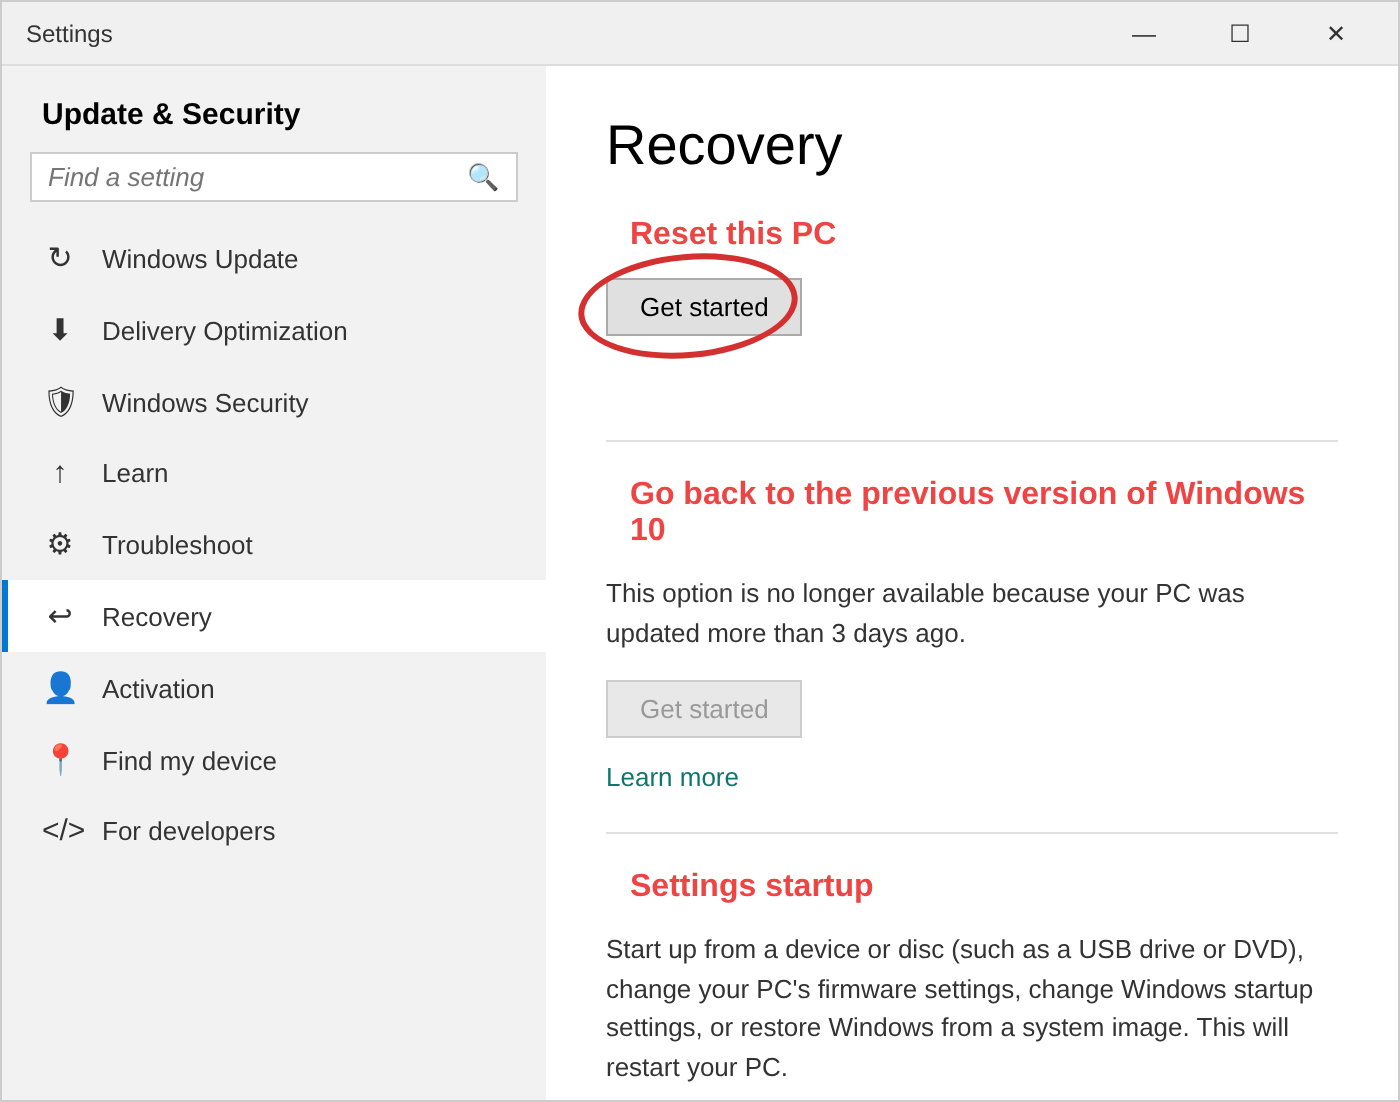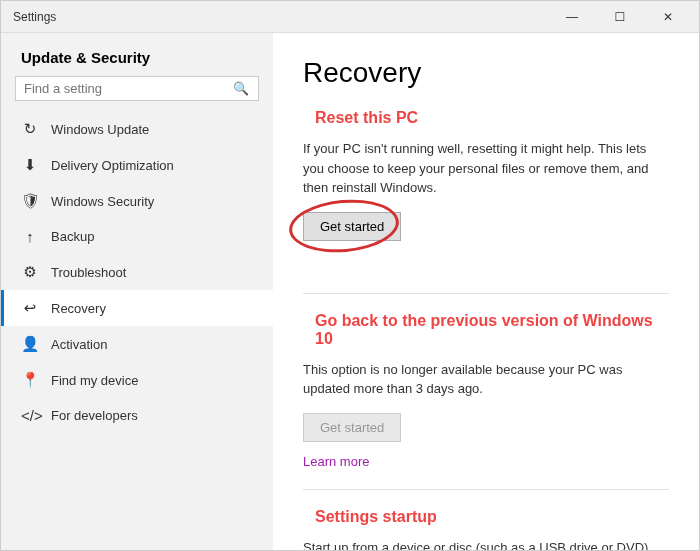--- a/index.html
+++ b/index.html
@@ -80,20 +80,21 @@
       background: #fff;
       padding: 4px 8px;
     }
     .search-input {
       border: none;
       outline: none;
       flex: 1;
       font-size: 13px;
       color: #be185d;
       background: transparent;
+      font-style: italic;
     }
     .search-icon-span {
       color: #555;
       font-size: 13px;
     }
     .nav-item {
       display: flex;
       align-items: center;
       padding: 9px 20px;
       cursor: pointer;
@@ -171,21 +172,21 @@
       border-radius: 50%;
       pointer-events: none;
       transform: rotate(-5deg);
     }
     .divider {
       height: 1px;
       background: #e0e0e0;
       margin: 4px 0 18px 0;
     }
     .learn-more-link {
-      color: #a21caf;
+      color: #0f766e;
       font-size: 13px;
       text-decoration: none;
       display: block;
       margin-bottom: 20px;
       cursor: pointer;
     }
   </style>
 </head>
 <body>
 
@@ -216,21 +217,21 @@
       <div class="nav-item">
         <span class="nav-icon">⬇</span>
         <span>Delivery Optimization</span>
       </div>
       <div class="nav-item">
         <span class="nav-icon">🛡</span>
         <span>Windows Security</span>
       </div>
       <div class="nav-item">
         <span class="nav-icon">↑</span>
-        <span>Backup</span>
+        <span>Learn</span>
       </div>
       <div class="nav-item">
         <span class="nav-icon">⚙</span>
         <span>Troubleshoot</span>
       </div>
       <div class="nav-item active">
         <span class="nav-icon">↩</span>
         <span>Recovery</span>
       </div>
       <div class="nav-item">
@@ -245,21 +246,20 @@
         <span class="nav-icon">&lt;/&gt;</span>
         <span>For developers</span>
       </div>
     </div>
 
     <div class="main">
       <h1 class="main-title">Recovery</h1>
 
       
       <div class="section-heading">Reset this PC</div>
-      <p class="section-text">If your PC isn't running well, resetting it might help. This lets you choose to keep your personal files or remove them, and then reinstall Windows.</p>
       <div class="get-started-wrapper">
         <div class="circle-highlight"></div>
         <button class="btn-primary">Get started</button>
       </div>
 
       <div class="divider"></div>
 
       
       <div class="section-heading">Go back to the previous version of Windows 10</div>
       <p class="section-text">This option is no longer available because your PC was updated more than 3 days ago.</p>

